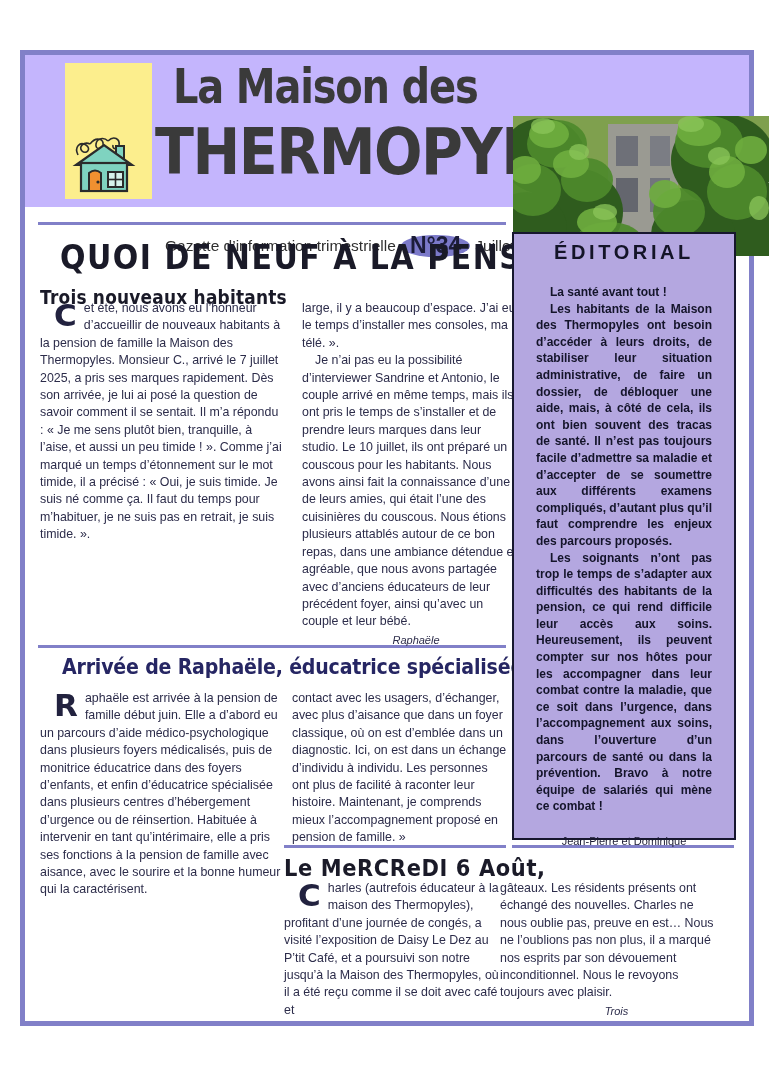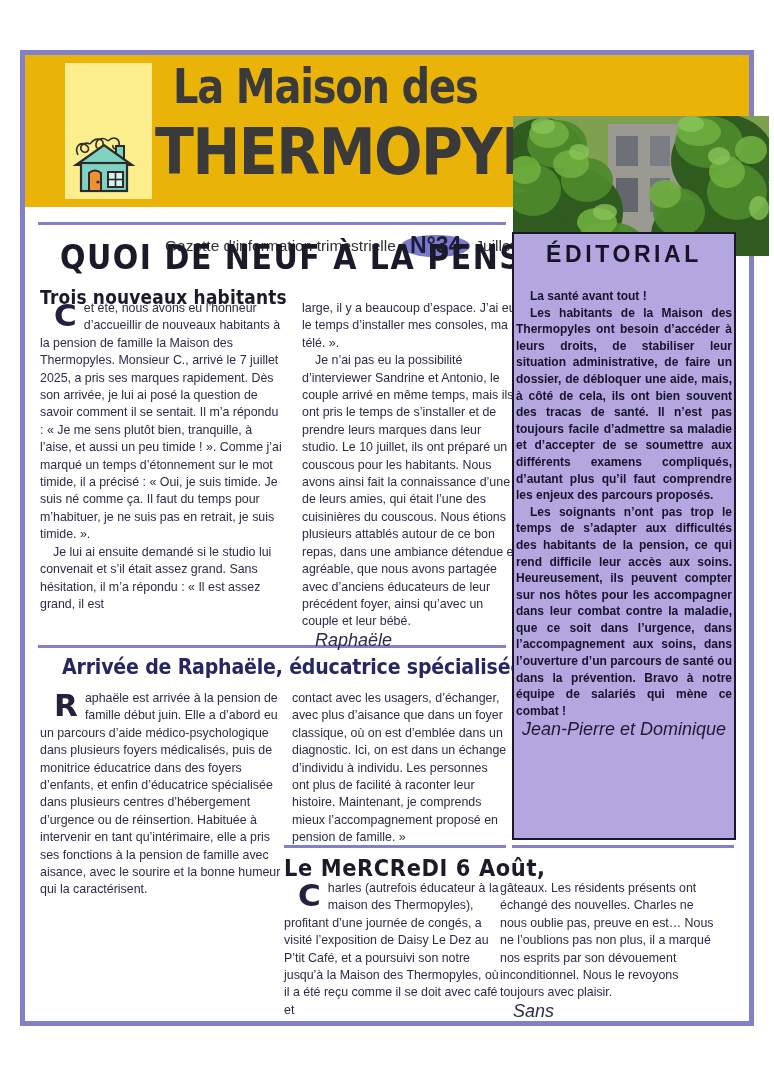--- a/index.html
+++ b/index.html
@@ -21,21 +21,21 @@
 
   
   .frame-top    { position:absolute; left:20px;  top:50px;   width:734px; height:5px;  background:#8180c8; }
   .frame-bottom { position:absolute; left:20px;  top:1021px; width:734px; height:5px;  background:#8180c8; }
   .frame-left   { position:absolute; left:20px;  top:50px;   width:5px;   height:976px; background:#8180c8; }
   .frame-right  { position:absolute; left:749px; top:50px;   width:5px;   height:976px; background:#8180c8; }
 
   
   .masthead {
     position:absolute; left:25px; top:55px; width:724px; height:152px;
-    background:#eab308;
+    background:#c4b5fd;
   }
   .mast-yellow {
     position:absolute; left:40px; top:8px; width:87px; height:136px;
     background:#fcee8d;
   }
   .house-icon {
     position:absolute; left:45px; top:70px; width:76px; height:68px;
   }
   .mast-title-wrap {
     position:absolute; left:130px; top:2px; width:360px; height:148px;
@@ -141,23 +141,23 @@
     position:absolute;
     font-family:"Liberation Sans", sans-serif;
     font-size:12.4px;
     line-height:17.4px;
     color:#2c2c4a;
     text-align:left;
   }
   .col p { text-indent:13px; }
   .col p.noind { text-indent:0; }
   .signature {
-    text-align:left;
+    text-align:center;
     font-style:italic;
-    font-size:18px;
+    font-size:11px;
     color:#2c2c4a;
     margin-top:1px;
     text-indent:0;
   }
 
   
   .dropcap {
     float:left;
     font-family:"DejaVu Sans", sans-serif;
     font-weight:bold;
@@ -177,43 +177,43 @@
 
   
   .edito {
     position:absolute; left:512px; top:232px; width:224px; height:608px;
     background:#b4a7e0;
     border:2px solid #17172e;
   }
   .edito-title {
     font-family:"Liberation Sans", sans-serif;
     font-weight:bold;
-    font-size:23px;
+    font-size:20px;
     color:#141428;
     letter-spacing:3.6px;
     text-align:center;
     margin-top:7px;
   }
   .edito-body {
     font-family:"Liberation Sans", sans-serif;
     font-weight:bold;
     font-size:12px;
     line-height:16.6px;
     color:#14142a;
     text-align:justify;
-    padding:0 2px;
+    padding:0 22px;
     margin-top:20px;
   }
   .edito-body p { text-indent:14px; }
   .edito-sig {
     font-family:"Liberation Sans", sans-serif;
-    font-style:italic;
-    font-size:18px;
+    font-size:11px;
     color:#1b1b33;
     text-align:center;
+    margin-top:20px;
   }
 </style>
 </head>
 <body>
 
 <div id="page">
 
   <div class="frame-top"></div>
   <div class="frame-bottom"></div>
   <div class="frame-left"></div>
@@ -304,21 +304,20 @@
   <div class="rule" style="left:38px;  top:222px; width:468px;"></div>
   <div class="rule" style="left:38px;  top:645px; width:468px;"></div>
   <div class="rule" style="left:284px; top:845px; width:222px;"></div>
   <div class="rule" style="left:512px; top:845px; width:222px;"></div>
 
   <div class="headline-stencil h-quoi">QUOI DE NEUF À LA PENSION ?</div>
   <div class="sub-stencil s-trois">Trois nouveaux habitants</div>
 
   <div class="col" id="a1c1">
     <p class="noind"><span class="dropcap">C</span><span>et été, nous avons eu l’honneur d’accueillir de nouveaux habitants à la pension de famille la Maison des Thermopyles. Monsieur C., arrivé le 7 juillet 2025, a pris ses marques rapidement. Dès son arrivée, je lui ai posé la question de savoir comment il se sentait. Il m’a répondu : « Je me sens plutôt bien, tranquille, à l’aise, et aussi un peu timide ! ». Comme j’ai marqué un temps d’étonnement sur le mot timide, il a précisé : « Oui, je suis timide. Je suis né comme ça. Il faut du temps pour m’habituer, je ne suis pas en retrait, je suis timide. ».</span></p>
-    <p>Je lui ai ensuite demandé si le studio lui convenait et s’il était assez grand. Sans hésitation, il m’a répondu : « Il est assez grand, il est</p>
   </div>
 
   <div class="col" id="a1c2">
     <p class="noind">large, il y a beaucoup d’espace. J’ai eu le temps d’installer mes consoles, ma télé. ».</p>
     <p>Je n’ai pas eu la possibilité d’interviewer Sandrine et Antonio, le couple arrivé en même temps, mais ils ont pris le temps de s’installer et de prendre leurs marques dans leur studio. Le 10 juillet, ils ont préparé un couscous pour les habitants. Nous avons ainsi fait la connaissance d’une de leurs amies, qui était l’une des cuisinières du couscous. Nous étions plusieurs attablés autour de ce bon repas, dans une ambiance détendue et agréable, que nous avons partagée avec d’anciens éducateurs de leur précédent foyer, ainsi qu’avec un couple et leur bébé.</p>
     <p class="signature">Raphaële</p>
   </div>
 
   <div class="h-arrivee">Arrivée de Raphaële, éducatrice spécialisée</div>
 
@@ -331,21 +330,21 @@
   </div>
 
   <div class="h-mercredi">Le MeRCReDI 6 Août,</div>
 
   <div class="col" id="a3c1">
     <p class="noind"><span class="dropcap">C</span><span>harles (autrefois éducateur à la maison des Thermopyles), profitant d’une journée de congés, a visité l’exposition de Daisy Le Dez au P’tit Café, et a poursuivi son notre jusqu’à la Maison des Thermopyles, où il a été reçu comme il se doit avec café et</span></p>
   </div>
 
   <div class="col" id="a3c2">
     <p class="noind">gâteaux. Les résidents présents ont échangé des nouvelles. Charles ne nous oublie pas, preuve en est… Nous ne l’oublions pas non plus, il a marqué nos esprits par son dévouement inconditionnel. Nous le revoyons toujours avec plaisir.</p>
-    <p class="signature">Sans</p>
+    <p class="signature">Trois</p>
   </div>
 
   <div class="edito">
     <div class="edito-title">ÉDITORIAL</div>
     <div class="edito-body">
       <p>La santé avant tout !</p>
       <p>Les habitants de la Maison des Thermopyles ont besoin d’accéder à leurs droits, de stabiliser leur situation administrative, de faire un dossier, de débloquer une aide, mais, à côté de cela, ils ont bien souvent des tracas de santé. Il n’est pas toujours facile d’admettre sa maladie et d’accepter de se soumettre aux différents examens compliqués, d’autant plus qu’il faut comprendre les enjeux des parcours proposés.</p>
       <p>Les soignants n’ont pas trop le temps de s’adapter aux difficultés des habitants de la pension, ce qui rend difficile leur accès aux soins. Heureusement, ils peuvent compter sur nos hôtes pour les accompagner dans leur combat contre la maladie, que ce soit dans l’urgence, dans l’accompagnement aux soins, dans l’ouverture d’un parcours de santé ou dans la prévention. Bravo à notre équipe de salariés qui mène ce combat !</p>
     </div>
     <div class="edito-sig">Jean-Pierre et Dominique</div>

